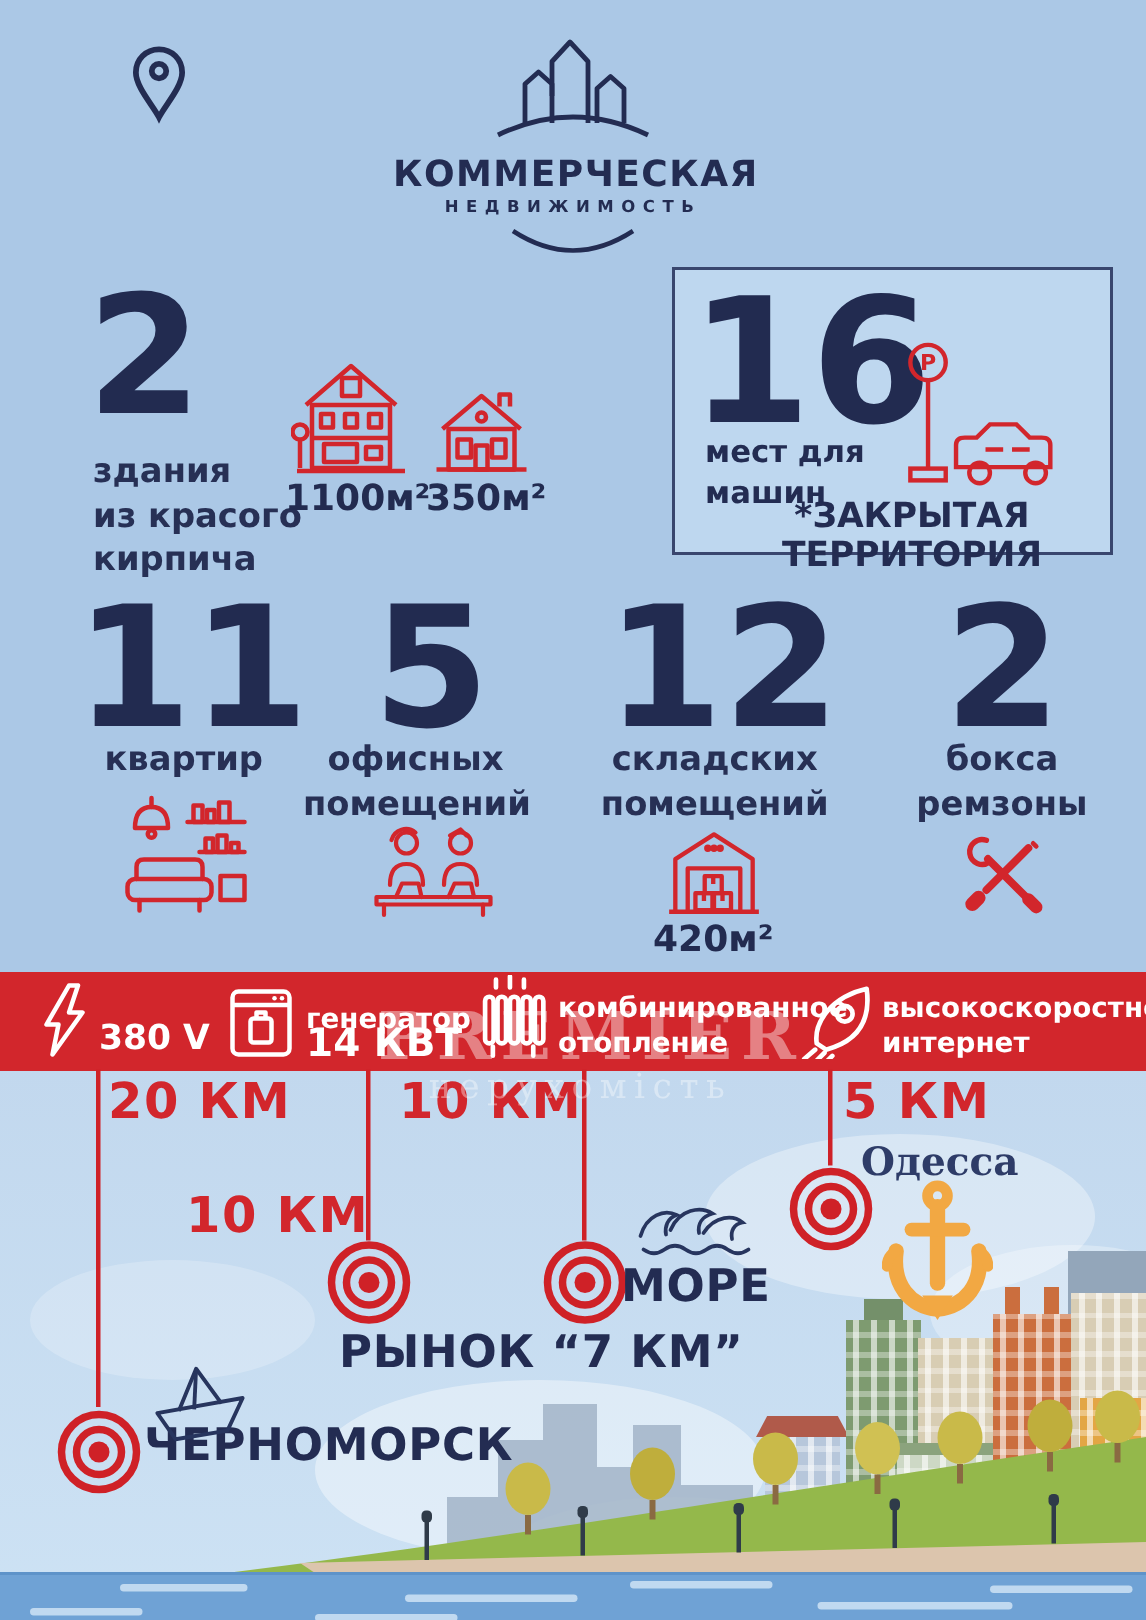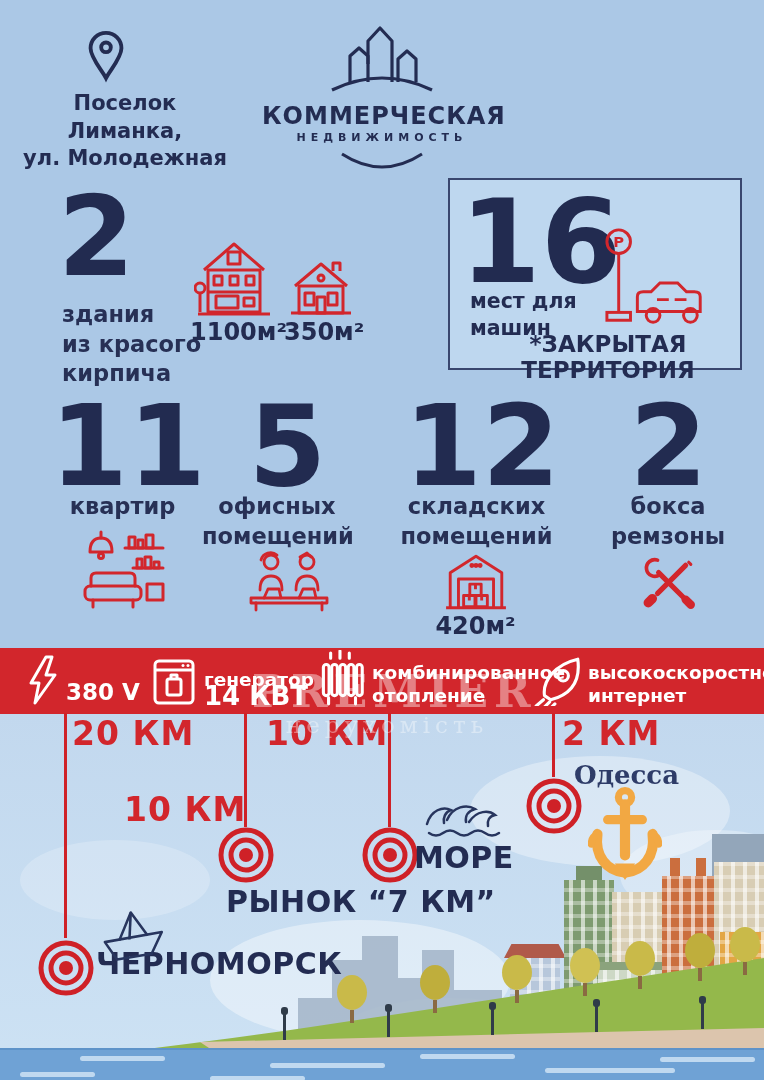--- a/index.html
+++ b/index.html
@@ -133,22 +133,20 @@
     <div class="abs" style="left:699px;top:996px;width:7px;height:33px;">
         <div class="lamp-head"></div>
         <div class="lamp-pole"></div>
       </div>
   </div>
 
   <svg class="abs" style="left:86px;top:30px;" width="40" height="54" viewBox="0 0 40 56">
     <path d="M20 3C11 3 4 10 4 19c0 10 12 23 16 31 4-8 16-21 16-31 0-9-7-16-16-16z" fill="none" stroke="#232c52" stroke-width="4"></path>
     <circle cx="20" cy="18" r="5" fill="none" stroke="#232c52" stroke-width="4"></circle>
   </svg>
-  <div class="abs pre center" style="left:15px;top:90px;width:220px;font-size:21px;line-height:1.32;font-weight:600;">Поселок Лиманка,
-ул. Молодежная</div>
 
   <svg class="abs" style="left:328px;top:24px;" width="108" height="72" viewBox="0 0 108 72">
     <g fill="none" stroke="#232c52" stroke-width="3.2" stroke-linejoin="round">
       <path d="M22 58V32l9-8 9 8v8"></path>
       <path d="M40 58V17l12-13 12 13v41"></path>
       <path d="M70 58V35l9-8 9 8v23"></path>
       <path d="M4 66q50-24 100 0"></path>
     </g>
   </svg>
   <div class="abs center" style="left:262px;top:102px;width:240px;font-size:24px;font-weight:800;letter-spacing:1px;">КОММЕРЧЕСКАЯ</div>
@@ -346,21 +344,21 @@
   </svg>
   <svg class="abs" style="left:525px;top:777px;" width="58" height="58" viewBox="0 0 58 58">
     <circle cx="29" cy="29" r="25" fill="none" stroke="#cf2127" stroke-width="5"></circle>
       <circle cx="29" cy="29" r="15" fill="none" stroke="#cf2127" stroke-width="5"></circle>
       <circle cx="29" cy="29" r="7" fill="#cf2127"></circle>
   </svg>
 
   <div class="abs dist" style="left:72px;top:714px;">20 КМ</div>
   <div class="abs dist" style="left:124px;top:790px;">10 КМ</div>
   <div class="abs dist" style="left:266px;top:714px;">10 КМ</div>
-  <div class="abs dist" style="left:562px;top:714px;">2 КМ</div>
+  <div class="abs dist" style="left:562px;top:714px;">5 КМ</div>
 
   <div class="abs" style="left:574px;top:760px;font-family:'DejaVu Serif','Liberation Serif',serif;font-size:26px;font-weight:600;color:#2e3c68;">Одесса</div>
   <div class="abs place" style="left:414px;top:840px;">МОРЕ</div>
   <div class="abs place" style="left:226px;top:884px;">РЫНОК “7 КМ”</div>
   <div class="abs place" style="left:96px;top:946px;">ЧЕРНОМОРСК</div>
 
   <svg class="abs" style="left:422px;top:798px;" width="86" height="44" viewBox="0 0 84 44">
     <g fill="none" stroke="#27355e" stroke-width="2.5" stroke-linecap="round">
       <path d="M4 26C8 12 20 8 28 12c-6 2-8 8-7 13"></path>
       <path d="M24 22C30 8 44 6 52 11c-7 2-10 7-9 13"></path>

